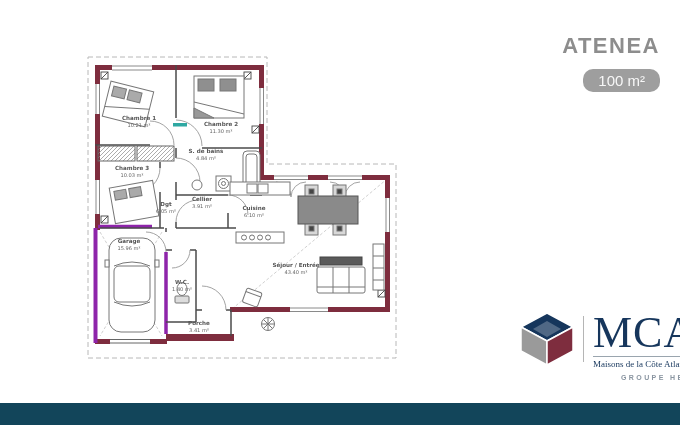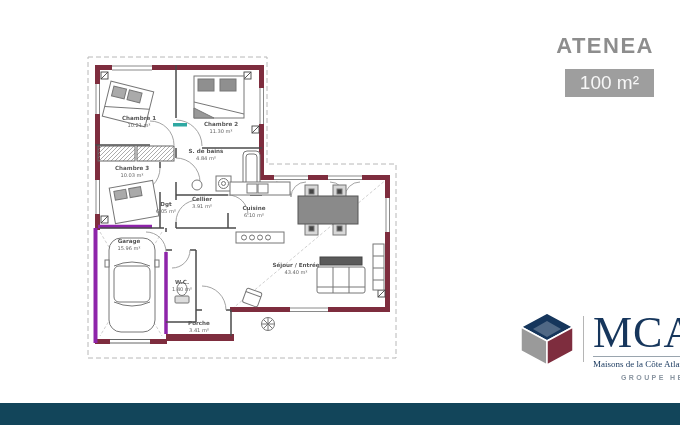--- a/index.html
+++ b/index.html
@@ -1,24 +1,24 @@
 <!DOCTYPE html>
 <html><head>
 <meta charset="utf-8">
 <style>
   html,body{margin:0;padding:0;background:#ffffff;}
   .stage{position:relative;width:680px;height:425px;overflow:hidden;background:#ffffff;
          font-family:"Liberation Sans",sans-serif;}
   .plan-svg{position:absolute;left:0;top:0;}
 
   
-  .header{position:absolute;top:33px;right:26px;text-align:right;}
+  .header{position:absolute;top:33px;right:20px;text-align:right;}
   .title{font-size:22px;font-weight:bold;color:#8d8d8d;letter-spacing:1.5px;}
   .surface-box{margin-top:10px;display:inline-block;background:#9e9e9e;color:#f7f7f7;
-               font-size:19px;padding:3px 15px;text-align:center;}
+               font-size:15px;padding:3px 15px;text-align:center;border-radius:10px;}
 
   
   .brand{position:absolute;left:519px;top:312px;display:flex;align-items:flex-start;}
   .divider{width:1px;height:46px;background:#b5b5b5;margin:4px 9px 0 8px;}
   .mca{font-family:"Liberation Serif","DejaVu Serif",serif;font-size:44px;line-height:42px;
        color:#16365c;letter-spacing:1px;white-space:nowrap;}
   .sub{font-family:"Liberation Serif","DejaVu Serif",serif;font-size:9px;color:#16365c;
        border-top:1px solid #9aa5ae;padding-top:2px;margin-top:2px;white-space:nowrap;width:160px;}
   .group{font-size:7px;letter-spacing:2.4px;color:#8a95a1;margin-top:5px;margin-left:28px;
          white-space:nowrap;font-weight:bold;}

